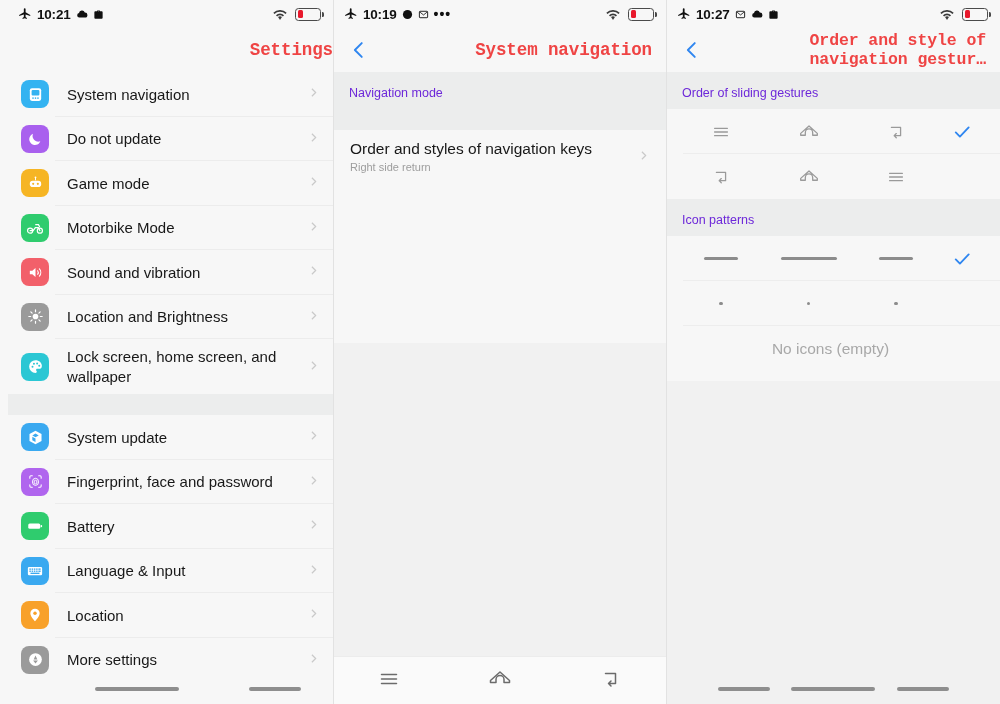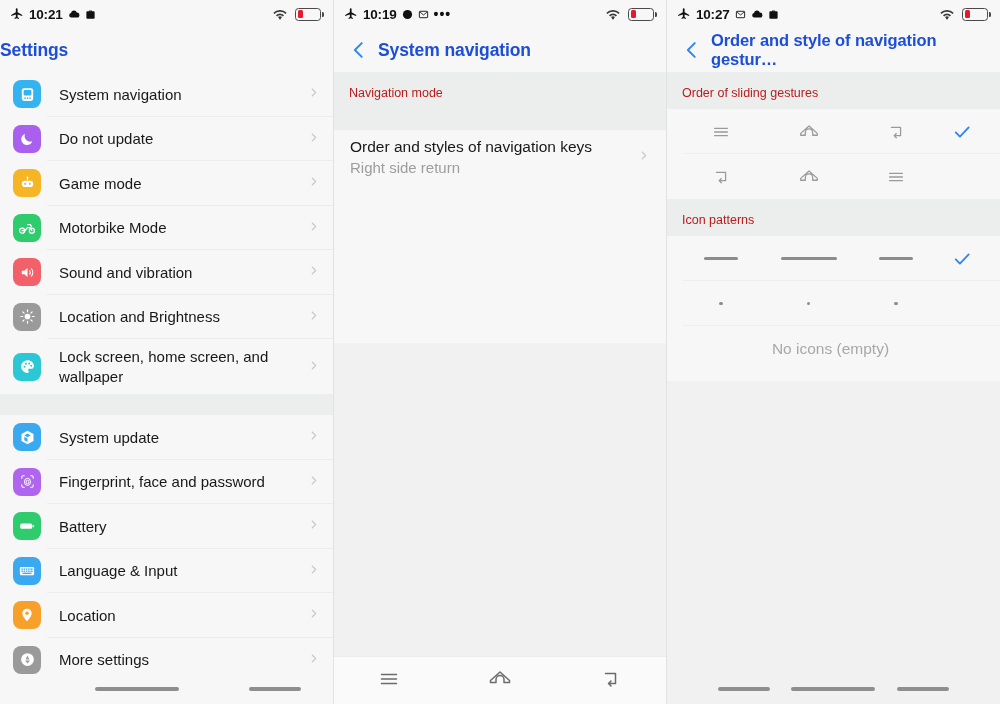--- a/index.html
+++ b/index.html
@@ -4,21 +4,21 @@
 <style>
   * { box-sizing: border-box; margin:0; padding:0; }
   html,body { width:1000px; height:704px; overflow:hidden; }
   body {
     font-family: "Liberation Sans", sans-serif;
     background:#f2f2f2;
     -webkit-font-smoothing: antialiased;
   }
   .screens { display:flex; width:1000px; height:704px; }
   .panel { position:relative; height:704px; overflow:hidden; background:#f7f7f7; }
-  .panel.p1 { width:333px; }
+  .panel.p1 { width:333px;padding-left:8px; }
   .panel.p2 { width:334px; border-left:1px solid #e2e2e2; border-right:1px solid #e2e2e2;}
   .panel.p3 { width:333px; }
 
   
   .statusbar {
     height:28px; display:flex; align-items:center;
     padding:0 12px 0 10px; font-size:13px; font-weight:bold; color:#111;
     background:#f7f7f7;
   }
   .sb-left { display:flex; align-items:center; gap:5px; }
@@ -35,23 +35,24 @@
   .batt-fill { position:absolute; left:1.6px; top:1.6px; bottom:1.6px; width:5px;
                background:#e8192c; border-radius:1.5px; }
 
   
   .titlebar {
     height:44px; display:flex; align-items:center; position:relative;
     background:#f7f7f7; padding:0 14px;
   }
   .back-chev { width:22px; height:22px; flex:0 0 22px; }
   .title {
-    position:absolute; left:0; right:0; text-align:left;
-    font-size:17.5px; font-weight:bold; color:#1d4ed8; letter-spacing:-.1px;
+    position:absolute; left:0; right:0; text-align:right;
+    font-size:17.5px; font-weight:bold; color:#ef4444; letter-spacing:-.1px;
     pointer-events:none;
+    font-family:Liberation Mono, monospace;
   }
   .title.shifted { left:44px; right:14px; }
 
   
   .list { background:#f7f7f7; }
   .group-gap { height:21px; background:#eceded; }
   .row {
     display:flex; align-items:center; padding:0 13px 0 13px;
     min-height:44.5px; position:relative; background:#f7f7f7;
   }
@@ -62,31 +63,31 @@
   .row-icon {
     width:28px; height:28px; border-radius:8px; flex:0 0 28px;
     display:flex; align-items:center; justify-content:center;
     margin-right:18px;
   }
   .row-label { font-size:15px; color:#181818; flex:1; line-height:1.28; padding:6px 0;}
   .chev-r { width:13px; flex:0 0 13px; opacity:.42; }
 
   
   .sec-head {
-    font-size:12.5px; color:#b91c1c; padding:14px 15px 9px 15px;
+    font-size:12.5px; color:#6d28d9; padding:14px 15px 9px 15px;
     background:#eceded;
   }
   .opt-row {
     background:#f7f7f7; position:relative; display:flex; align-items:center;
     padding:0 16px; min-height:44px;
   }
   .opt-row .sep2 { position:absolute; left:16px; right:0; bottom:0; height:1px; background:#ededed;}
   .opt-row:last-child .sep2 { display:none; }
   .opt-title { font-size:15.5px; color:#181818; }
-  .opt-sub { font-size:15px; color:#9d9d9d; margin-top:3px; }
+  .opt-sub { font-size:11px; color:#9d9d9d; margin-top:3px; }
   .opt-col { flex:1; padding:8px 0; }
   .check { width:20px; height:20px; flex:0 0 20px; margin-left:auto;}
 
   
   .g-row {
     background:#f7f7f7; position:relative; display:flex; align-items:center;
     height:45px; padding:0 16px 0 10px;
   }
   .g-row .sep3 { position:absolute; left:16px; right:0; bottom:0; height:1px; background:#ededed; }
   .g-row:last-child .sep3 { display:none; }

